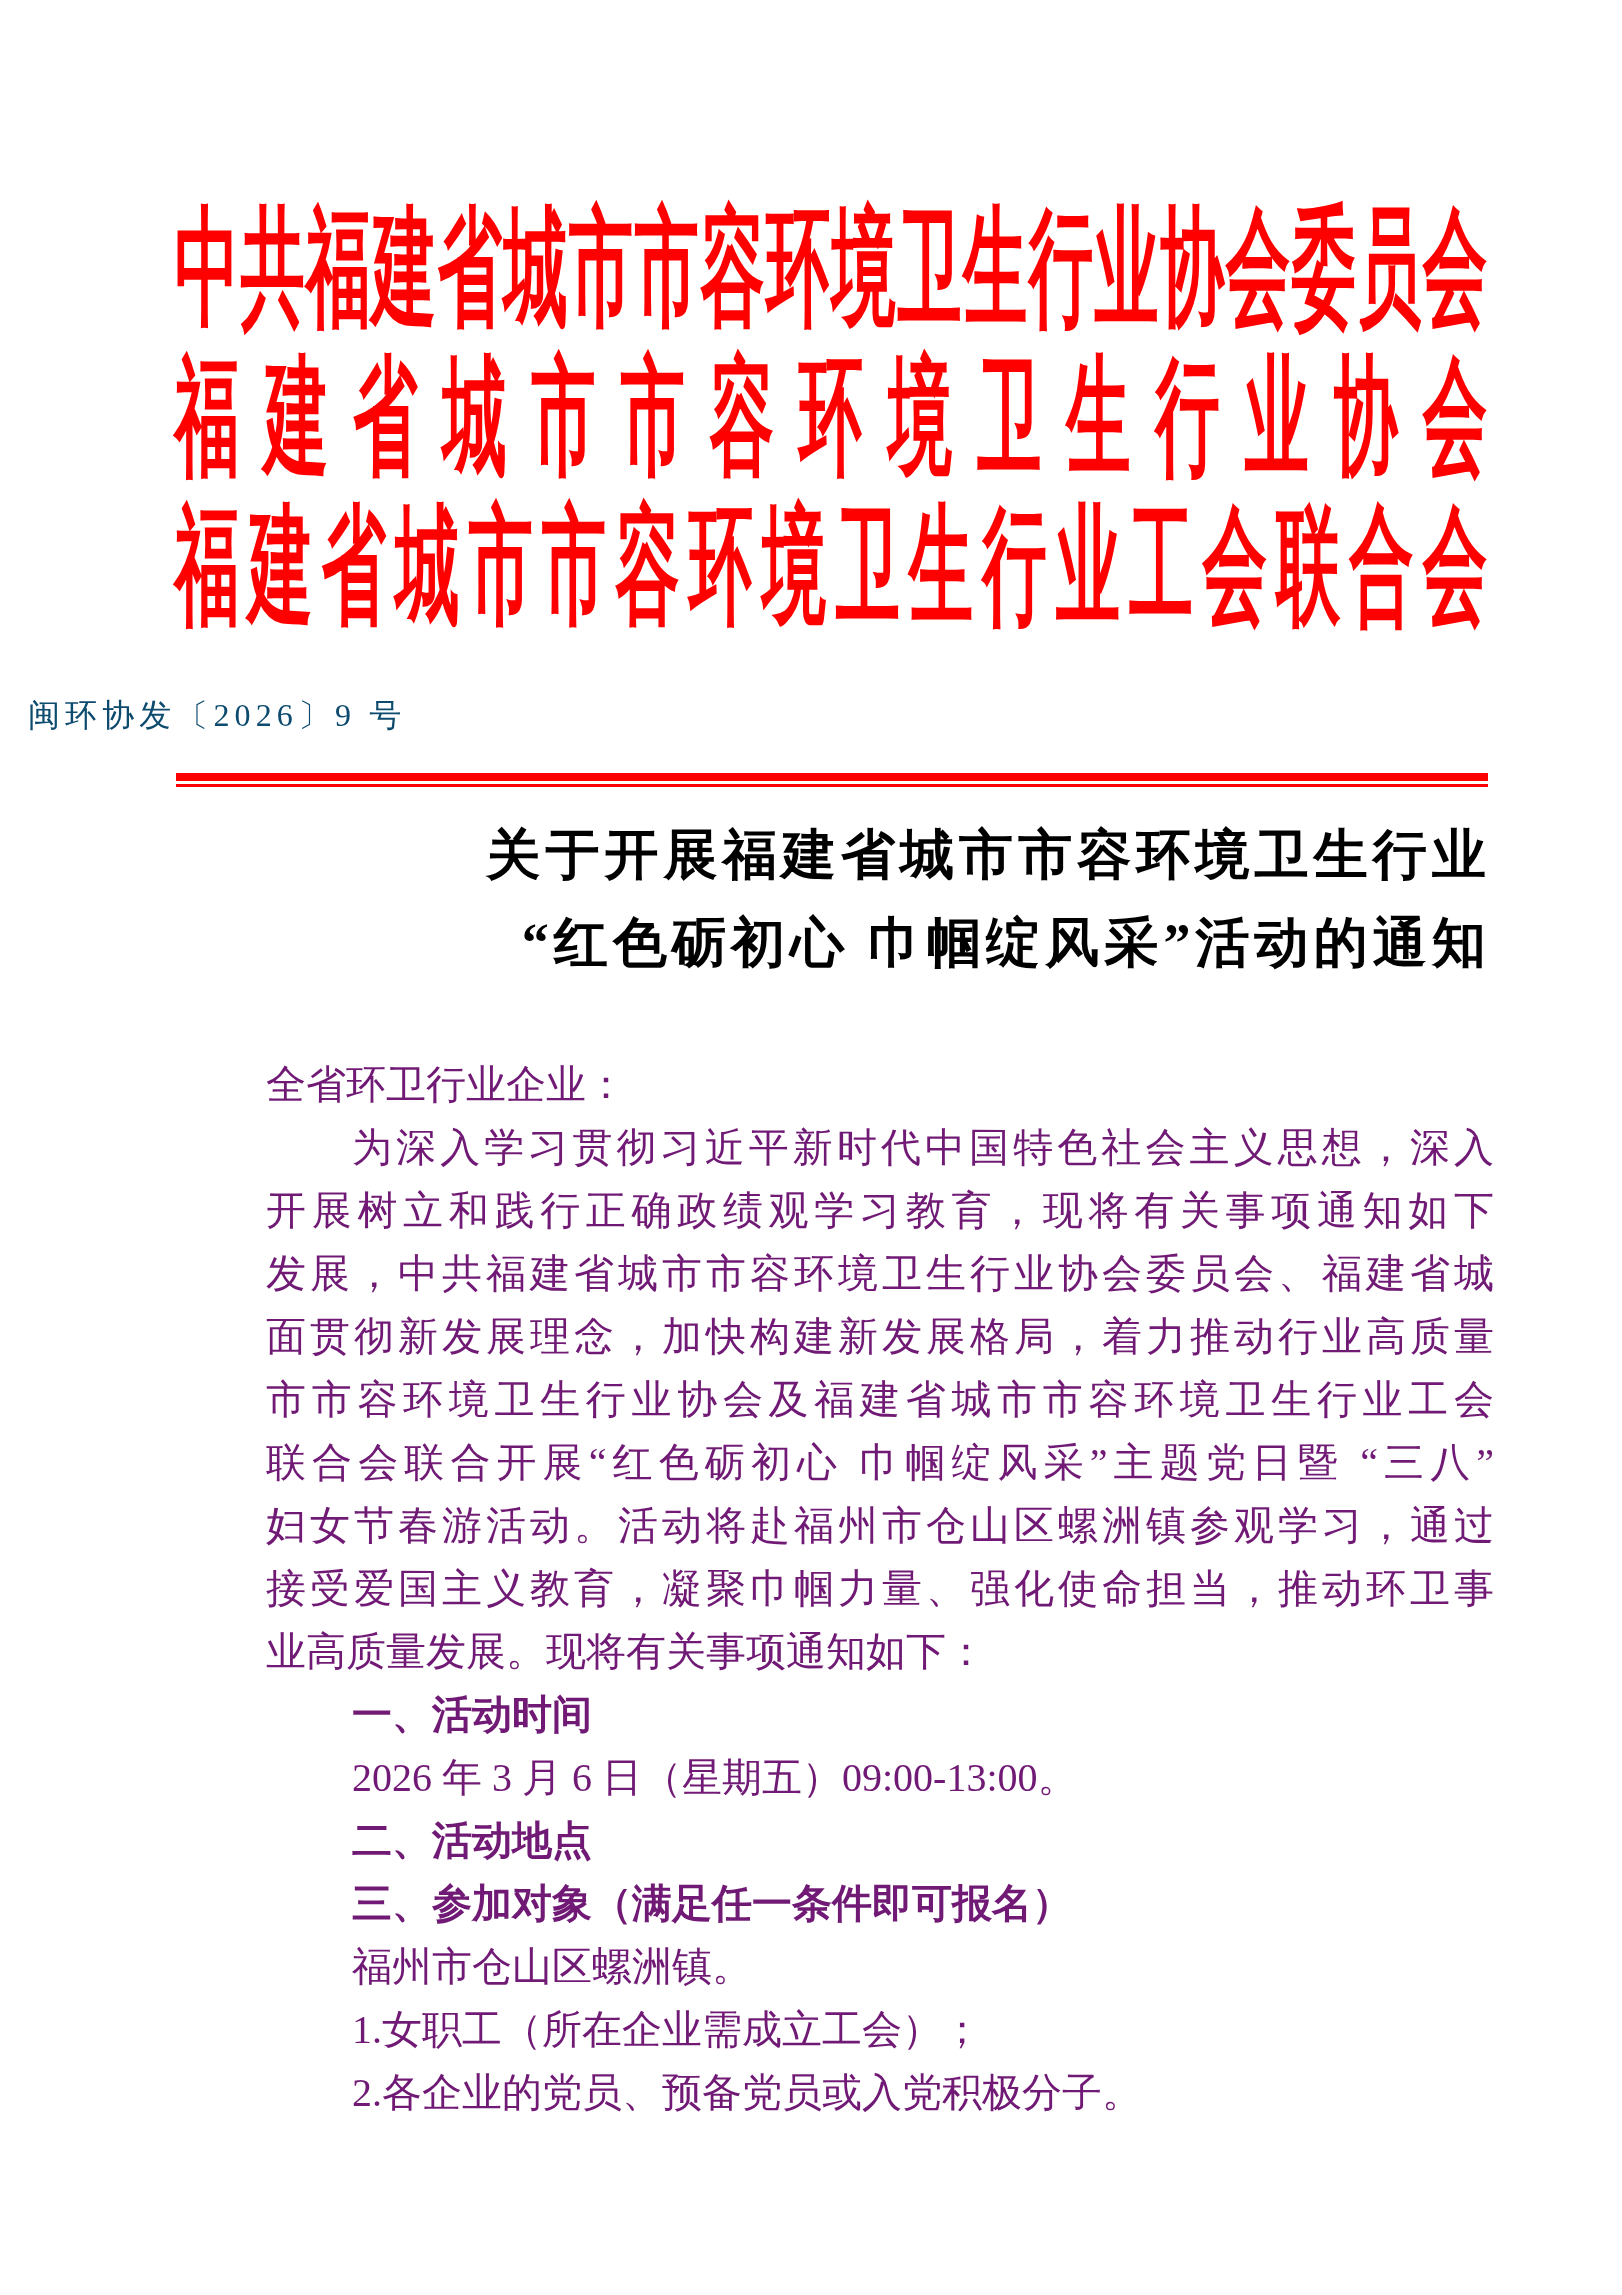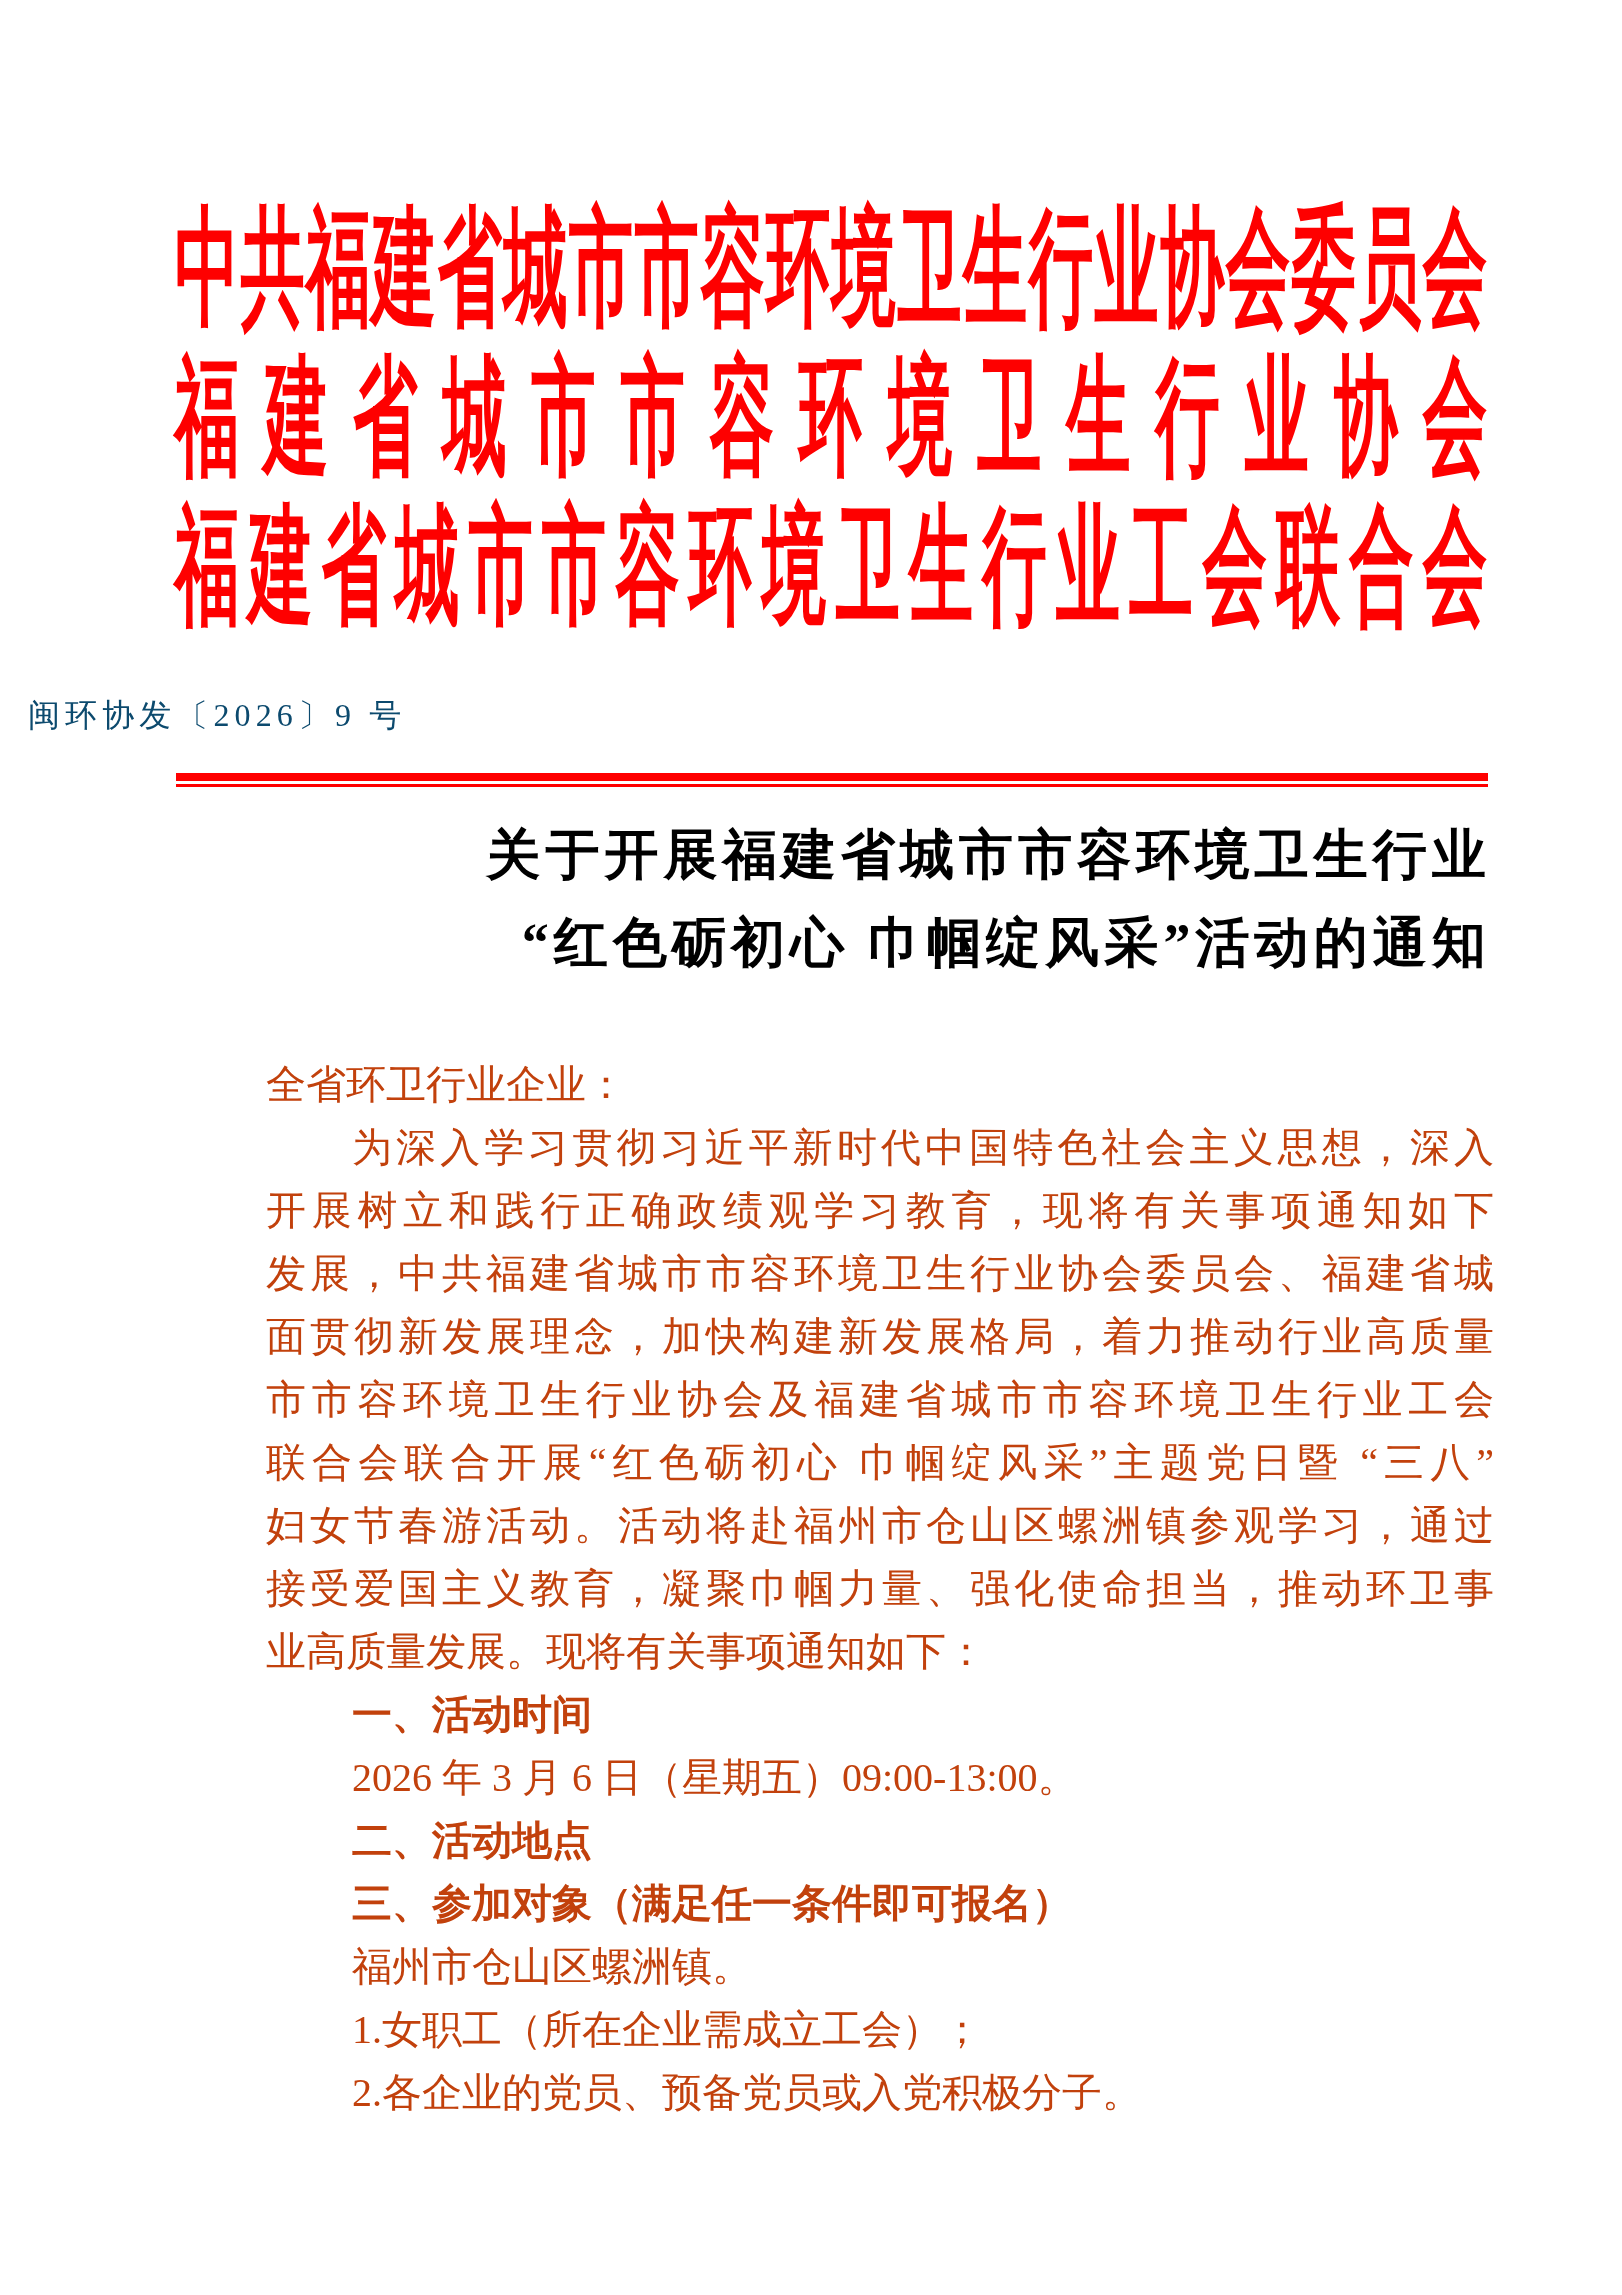--- a/index.html
+++ b/index.html
@@ -91,21 +91,21 @@
   }
 
   
   .body-block {
     position: absolute;
     left: 246px;
     top: 1053px;
     width: 1228px;
     font-size: 40px;
     line-height: 63px;
-    color: #c2410c;
+    color: #701a75;
   }
   .bl {
     min-height: 63px;
     white-space: nowrap;
   }
   .bl.indent {
     text-indent: 86px;
   }
   .bl.justify {
     white-space: normal;

